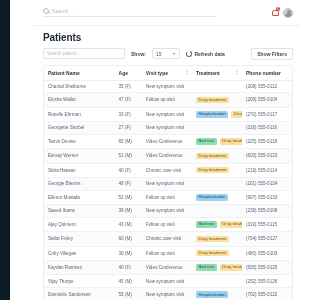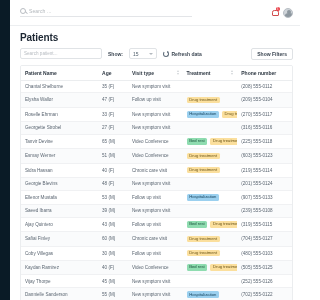--- a/index.html
+++ b/index.html
@@ -12,21 +12,21 @@
   #app { position: relative; width: 300px; height: 300px; display: flex; }
 
   
   .sidebar {
     width: 10px; height: 300px;
     background: #0a1b26;
     flex: 0 0 10px;
   }
 
   
-  .main { flex: 1 1 auto; height: 300px; background: #fff; position: relative; }
+  .main { flex: 1 1 auto; height: 300px; background: #fff; position: relative; padding-left: 23px; }
 
   
   .topbar {
     height: 26px;
     display: flex; align-items: center;
     padding: 0 7px 0 8px;
     border-bottom: 1px solid #eceef0;
   }
   .searchwrap {
     display: flex; align-items: center; gap: 3px;

